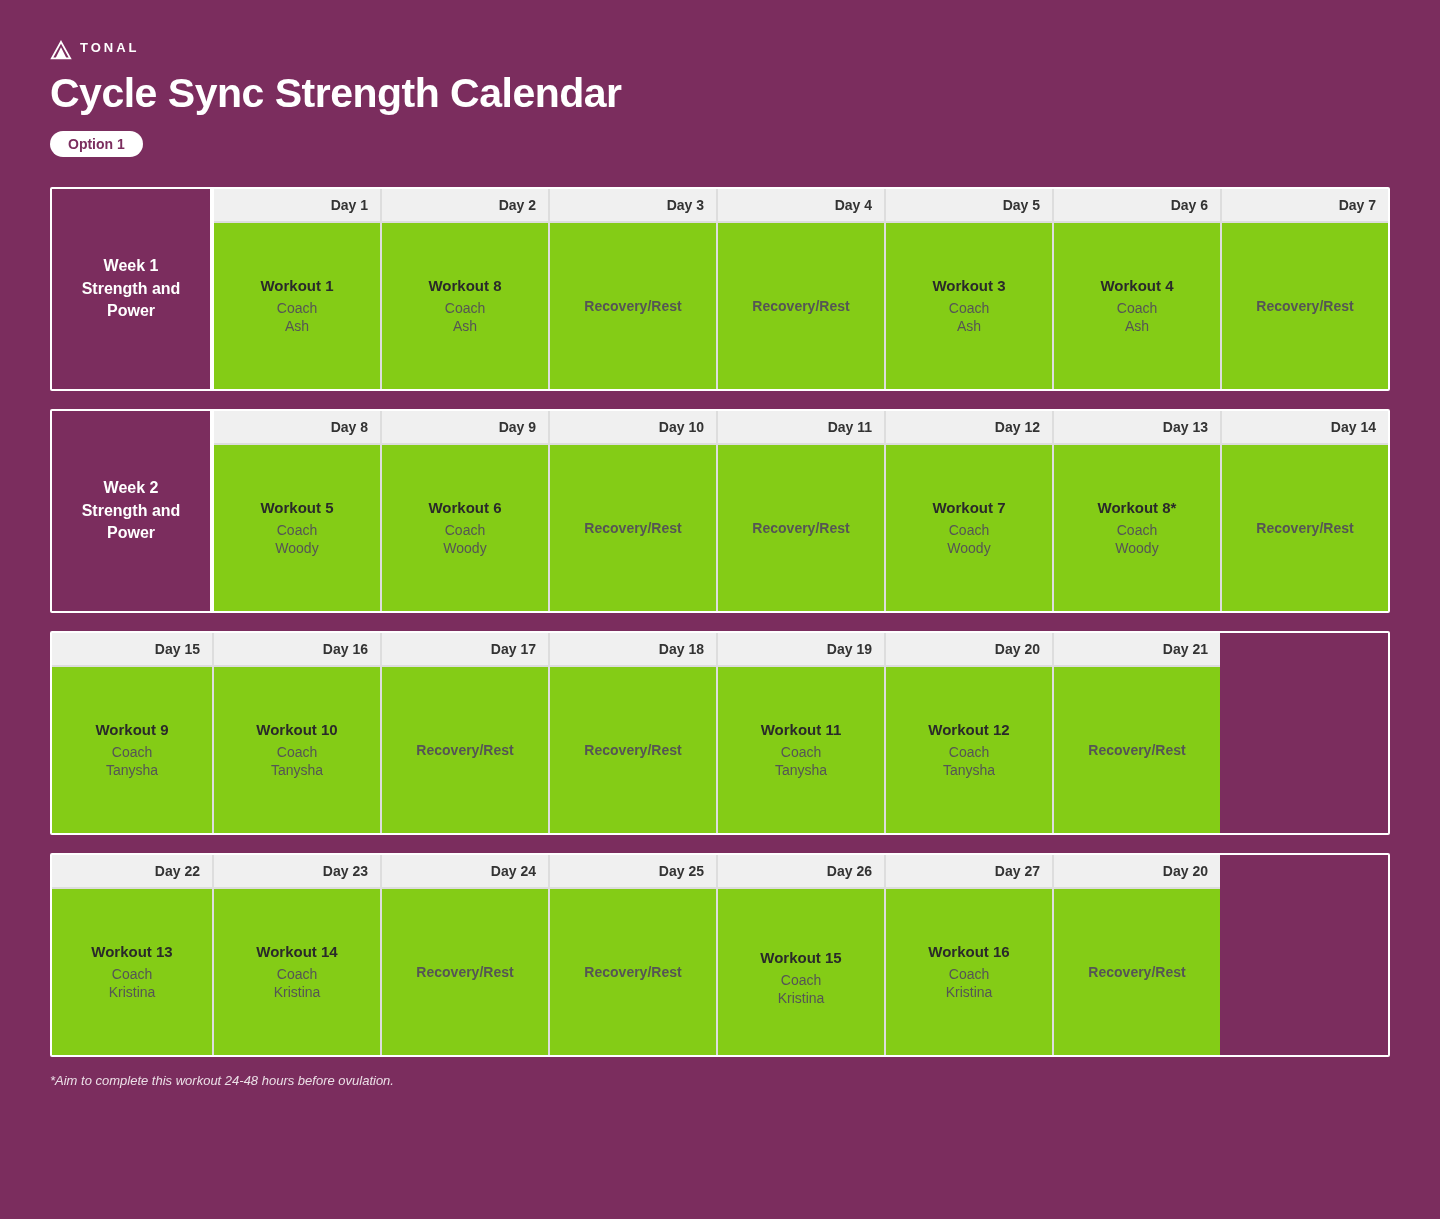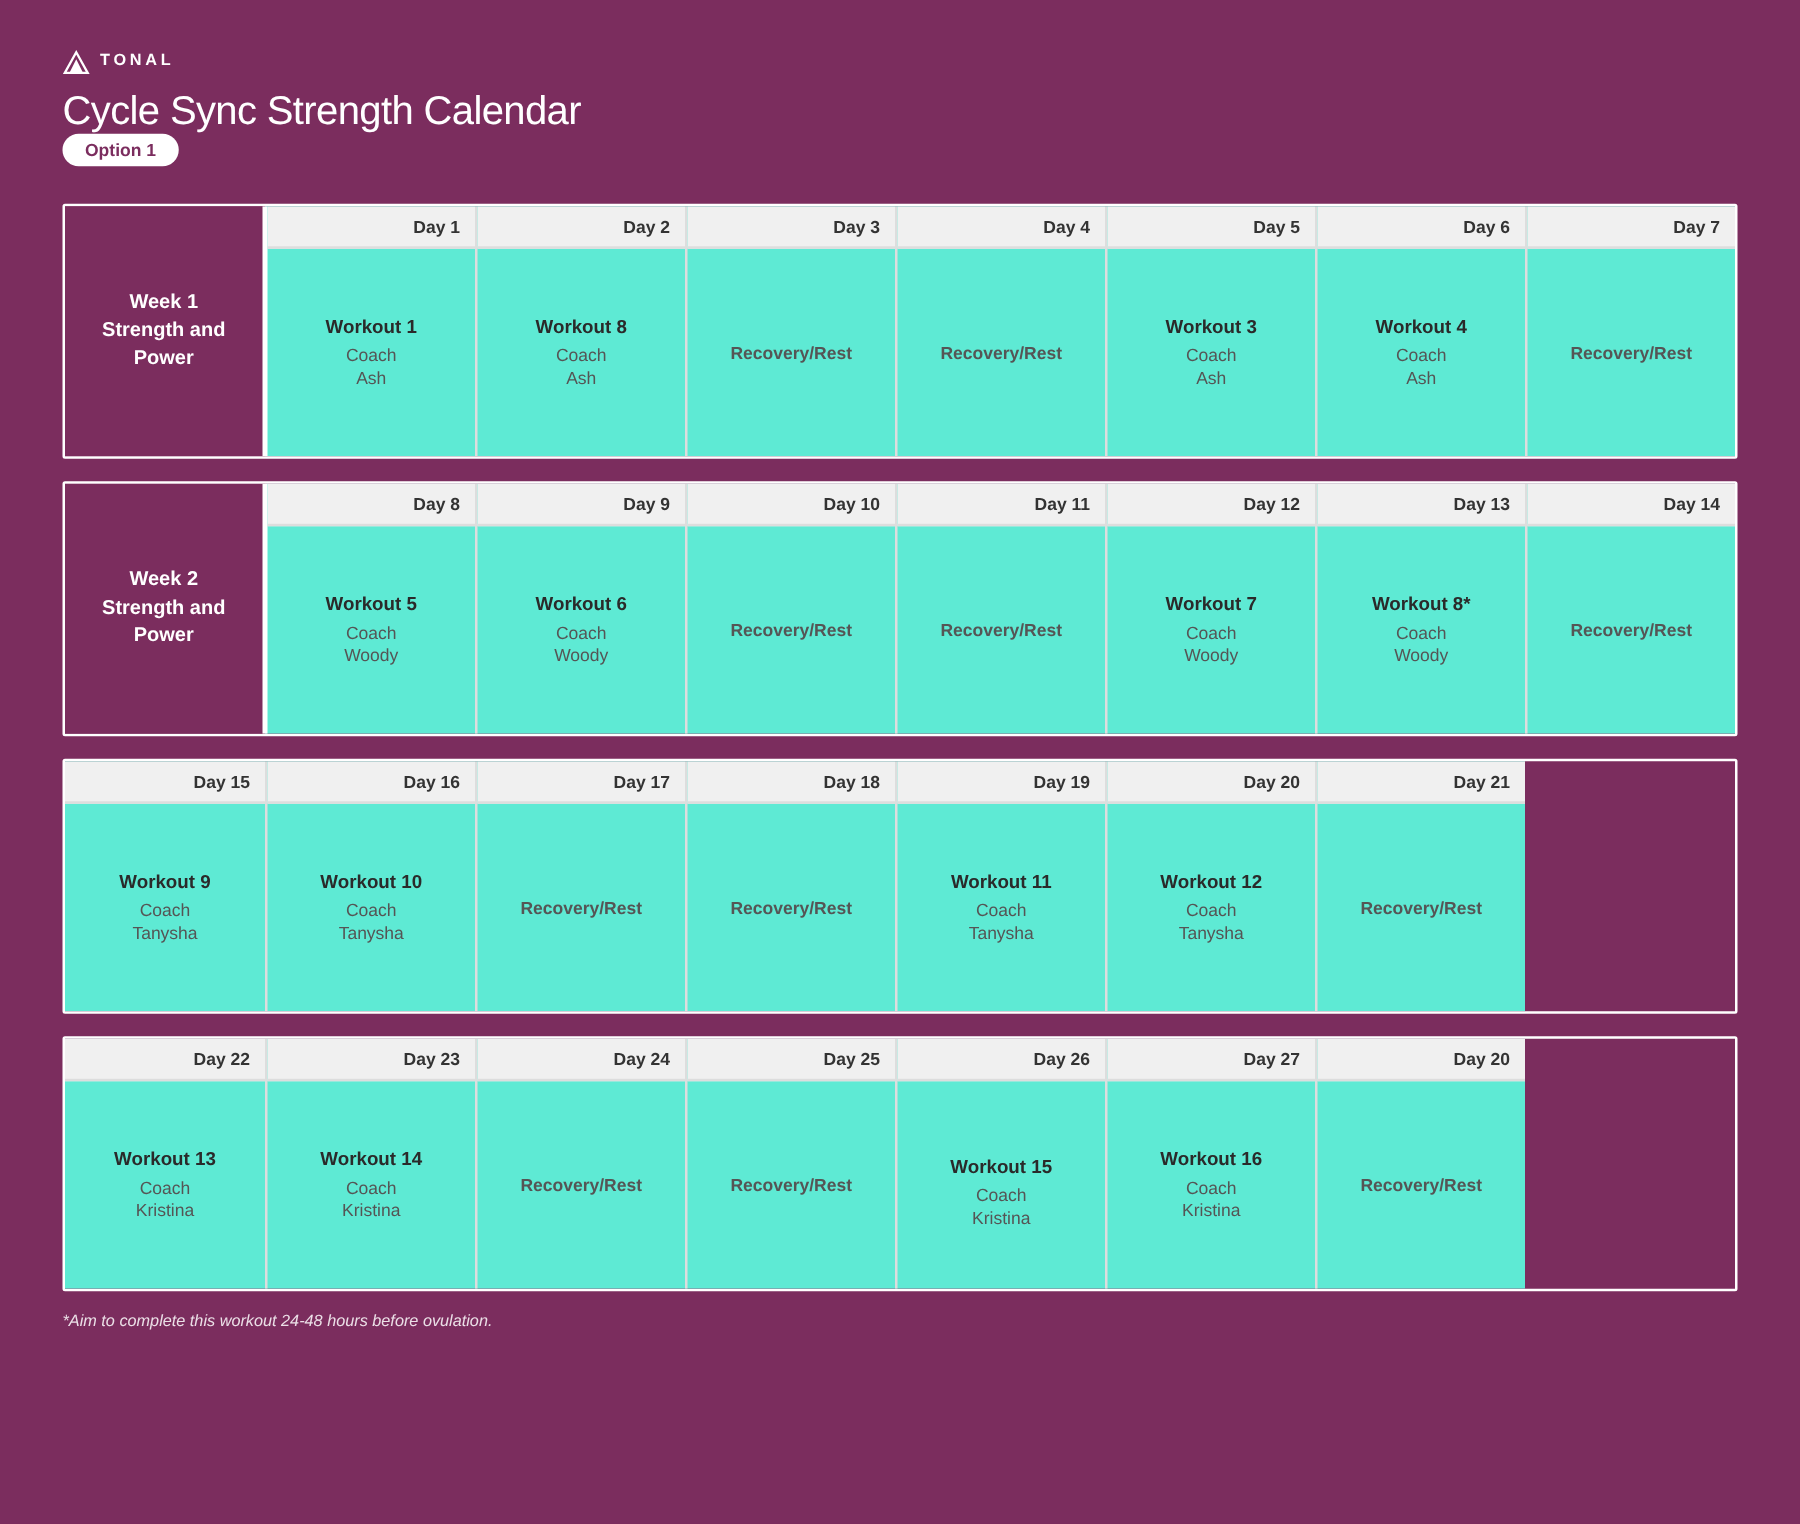--- a/index.html
+++ b/index.html
@@ -25,23 +25,24 @@
     }
 
     .logo-text {
       font-size: 13px;
       font-weight: 700;
       letter-spacing: 3px;
       color: white;
     }
 
     .page-title {
-      font-size: 32px;
-      font-weight: 400;
+      font-size: 41px;
+      font-weight: 700;
       color: white;
+      margin-bottom: 14px;
       letter-spacing: -0.5px;
     }
 
     .option-badge {
       display: inline-block;
       background: white;
       color: #7b2d5e;
       font-weight: 700;
       font-size: 14px;
       border-radius: 20px;
@@ -76,21 +77,21 @@
     }
 
     .week-label-text {
       font-size: 16px;
       font-weight: 700;
       line-height: 1.4;
       color: white;
     }
 
     .day-cell {
-      background: #5eead4;
+      background: #84cc16;
       color: #333;
       border-left: 2px solid white;
       display: flex;
       flex-direction: column;
       min-height: 200px;
     }
 
     .day-cell:first-of-type {
       border-left: none;
     }

